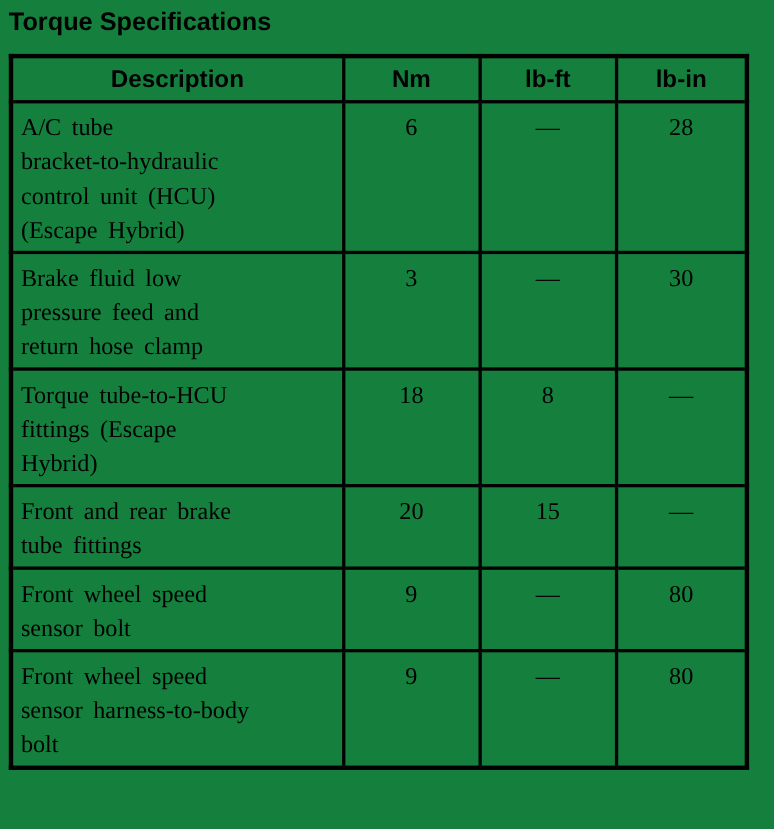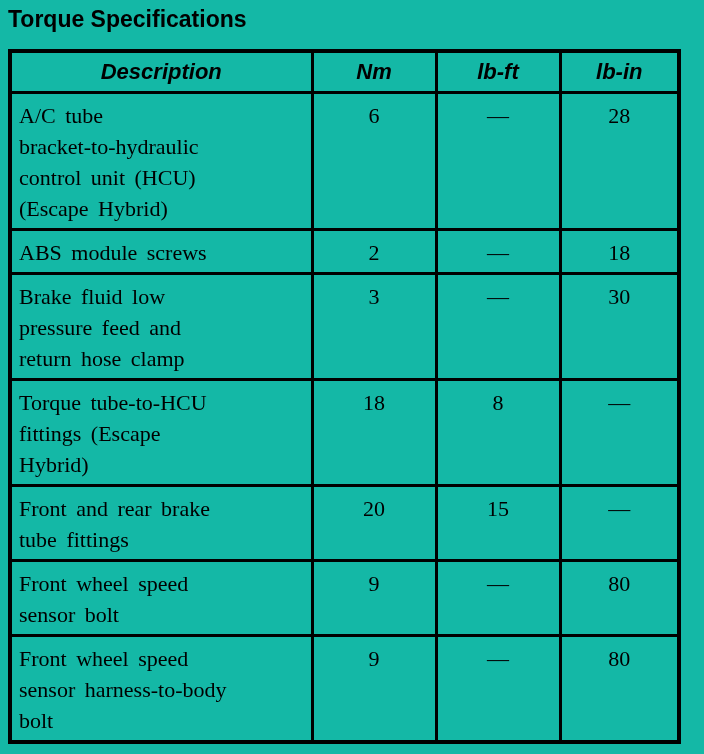--- a/index.html
+++ b/index.html
@@ -4,21 +4,21 @@
 <style>
   html, body {
     margin: 0;
     padding: 0;
     background: #ffffff;
     color: #000000;
   }
   .page {
     width: 704px;
     height: 754px;
-    background: #14b8a6;
+    background: #15803d;
     box-sizing: border-box;
     padding: 6px 8px 0 8px;
     overflow: hidden;
   }
   .doc-title {
     font-family: "Liberation Sans", "DejaVu Sans", sans-serif;
     font-weight: bold;
     font-size: 23px;
     line-height: 26px;
     margin: 0 0 17px 0;
@@ -36,21 +36,20 @@
     border-width: 4px;
   }
   th.col-header {
     font-family: "Liberation Sans", "DejaVu Sans", sans-serif;
     font-weight: bold;
     font-size: 22px;
     text-align: center;
     vertical-align: middle;
     height: 38px;
     padding: 0;
-    font-style: italic;
   }
   td.desc-cell {
     font-family: "Liberation Serif", "DejaVu Serif", serif;
     font-size: 22px;
     line-height: 31px;
     text-align: left;
     vertical-align: top;
     padding: 6px 4px 4px 7px;
     white-space: pre-line;
     word-spacing: 4px;
@@ -97,26 +96,20 @@
     <tbody>
       <tr class="r1">
         <td class="desc-cell">A/C tube
 bracket-to-hydraulic
 control unit (HCU)
 (Escape Hybrid)</td>
         <td class="num-cell">6</td>
         <td class="num-cell">—</td>
         <td class="num-cell">28</td>
       </tr>
-      <tr class="r2">
-        <td class="desc-cell">ABS module screws</td>
-        <td class="num-cell">2</td>
-        <td class="num-cell">—</td>
-        <td class="num-cell">18</td>
-      </tr>
       <tr class="r3">
         <td class="desc-cell">Brake fluid low
 pressure feed and
 return hose clamp</td>
         <td class="num-cell">3</td>
         <td class="num-cell">—</td>
         <td class="num-cell">30</td>
       </tr>
       <tr class="r4">
         <td class="desc-cell">Torque tube-to-HCU

